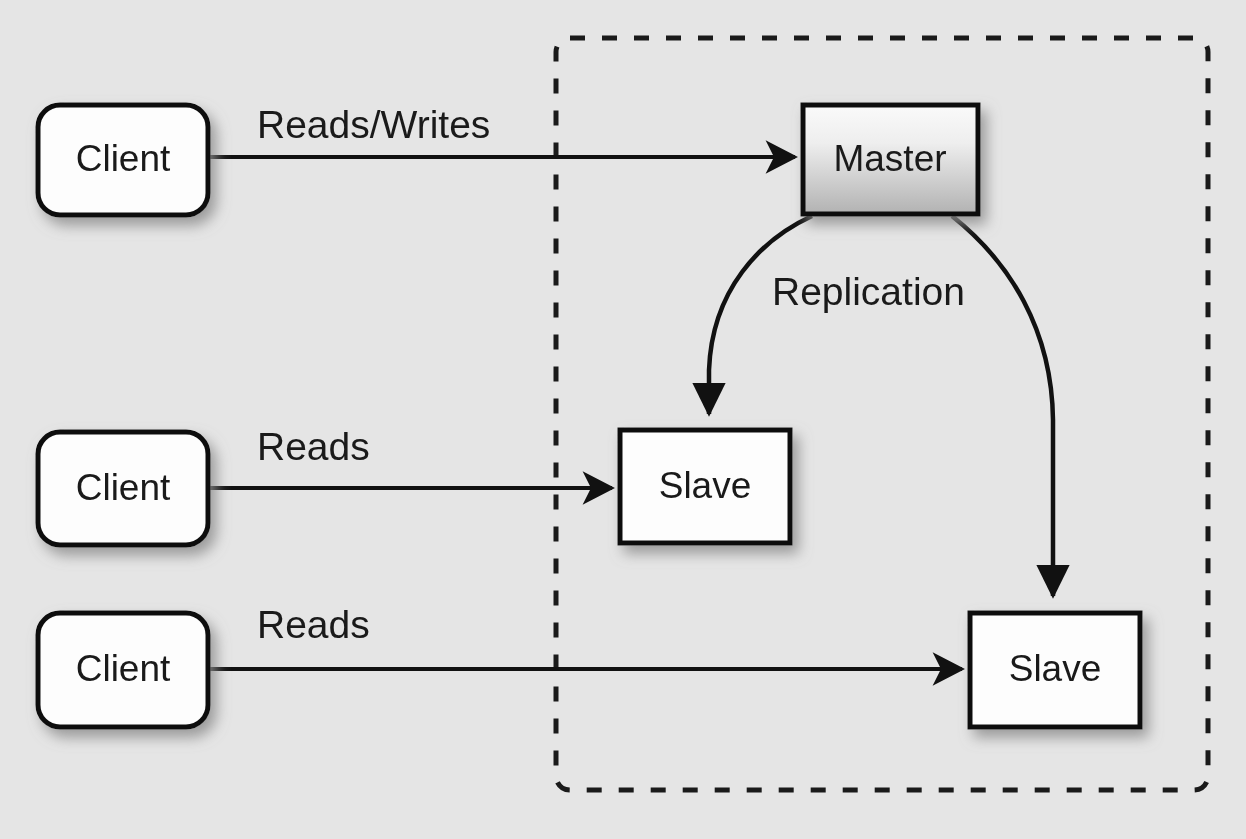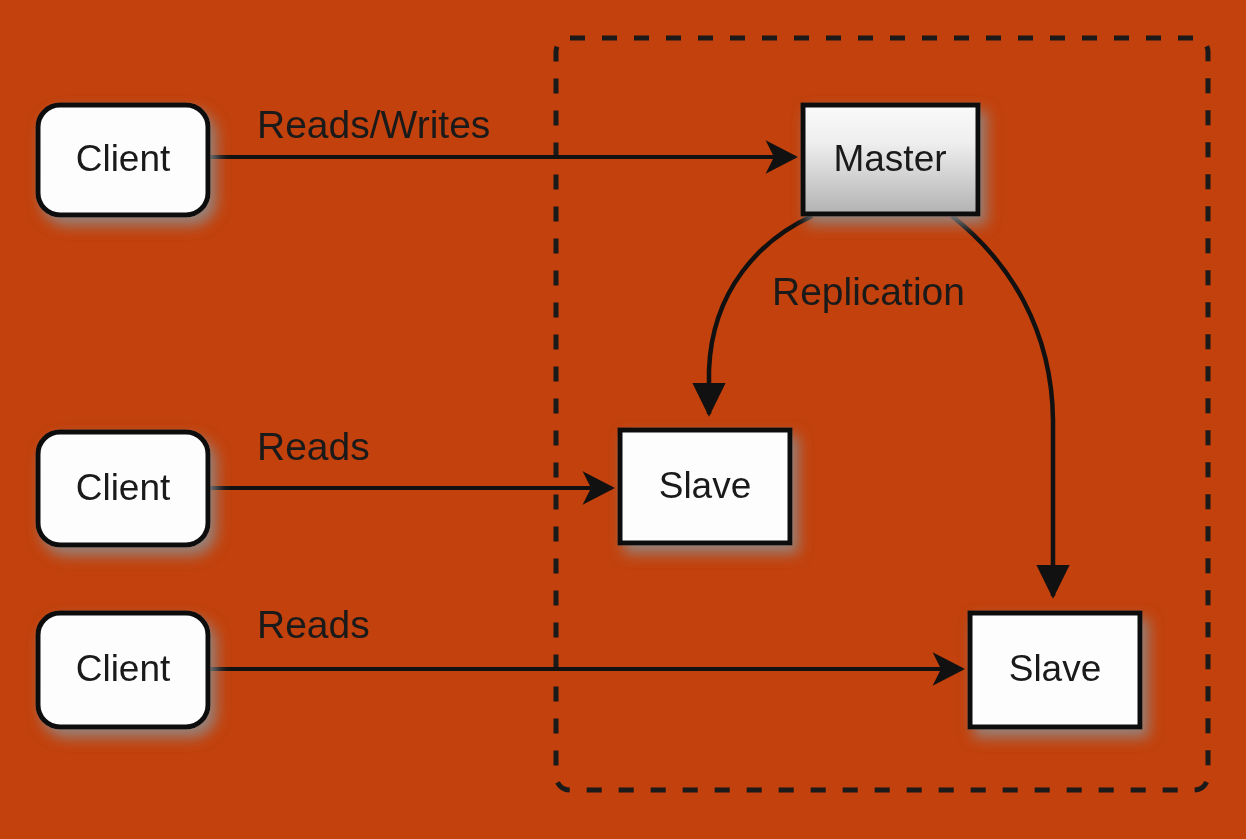--- a/index.html
+++ b/index.html
@@ -7,21 +7,21 @@
     padding: 0;
     background: #ffffff;
   }
   body {
     font-family: "Liberation Sans", sans-serif;
   }
   #canvas {
     position: relative;
     width: 1246px;
     height: 839px;
-    background: #c2410c;
+    background: #e5e5e5;
     overflow: hidden;
   }
   #diagram-svg {
     position: absolute;
     left: 0;
     top: 0;
     width: 1246px;
     height: 839px;
   }
   .node-label {

